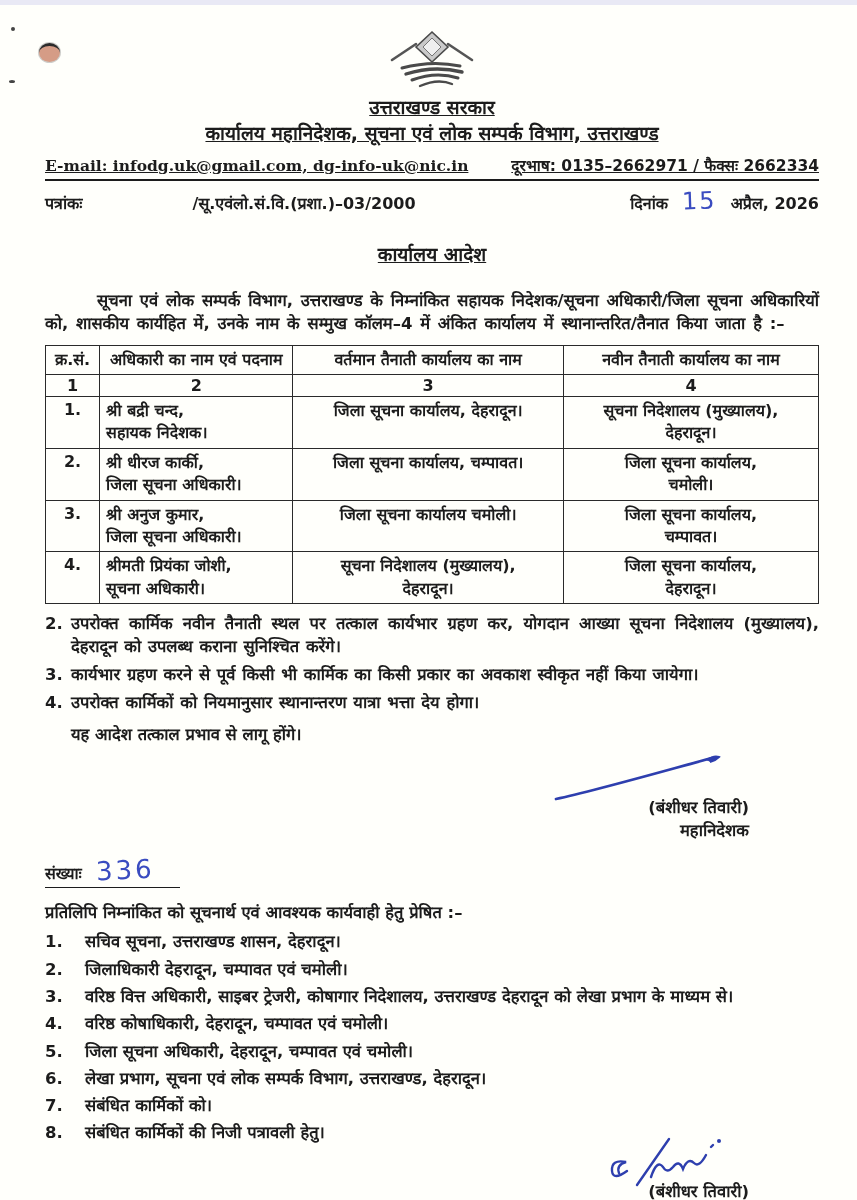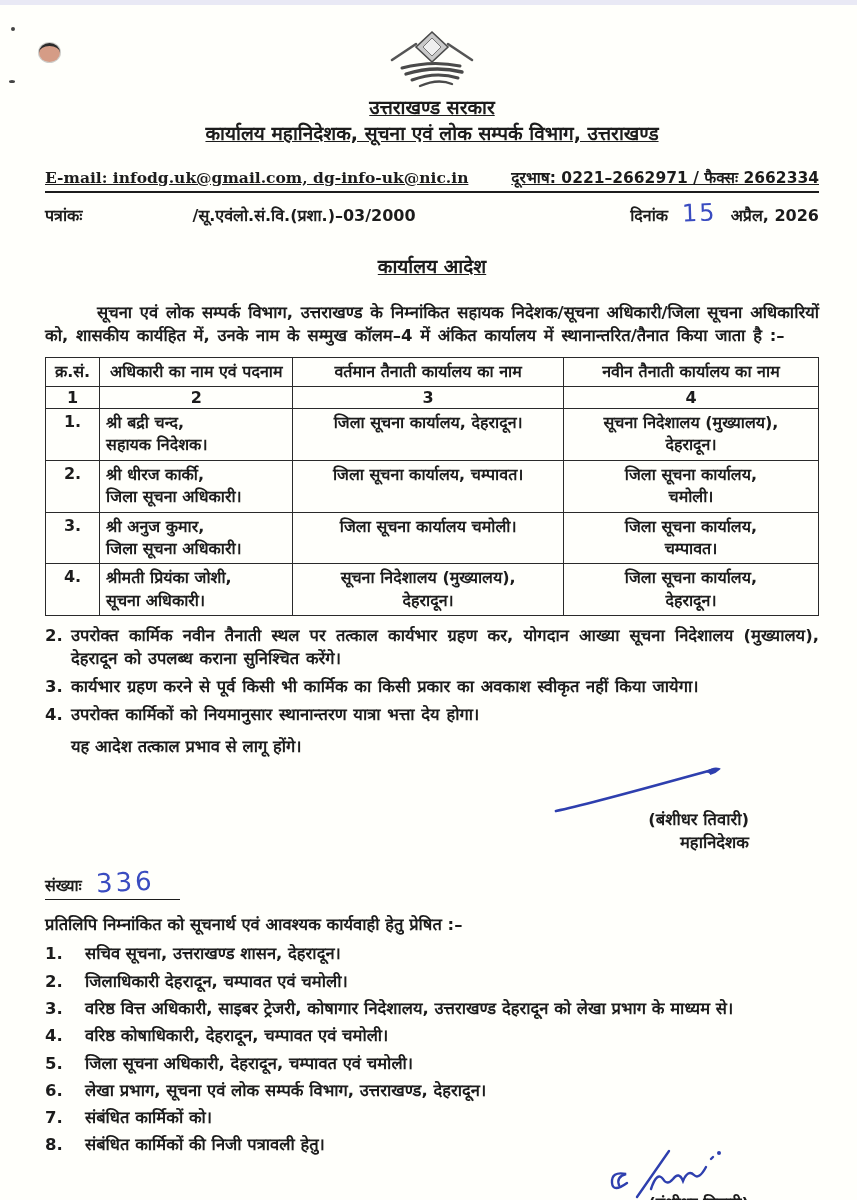--- a/index.html
+++ b/index.html
@@ -23,21 +23,21 @@
   .page { position:absolute; top:0; left:0; width:857px; height:1004px; padding:28px 38px 0 45px; }
 
   .emblem-wrap { text-align:center; margin-top:2px; }
   .header-center { text-align:center; line-height:1.25; }
   .gov-line { font-size:19px; font-weight:700; text-decoration:underline; }
   .office-line { font-size:19px; font-weight:700; text-decoration:underline; margin-top:2px; }
   .addr-line { font-size:17px; font-weight:700; margin-top:2px; }
 
   .contact-row {
     display:flex; justify-content:space-between; align-items:baseline;
-    margin-top:20px; padding-bottom:3px; border-bottom:2px solid #1c1c1c;
+    margin-top:8px; padding-bottom:3px; border-bottom:2px solid #1c1c1c;
     font-size:15.5px; font-weight:700;
   }
   .contact-email { text-decoration:underline; font-family:"DejaVu Serif", serif; }
   .contact-phone { text-decoration:underline; }
 
   .ref-row { display:flex; align-items:baseline; margin-top:6px; font-size:16px; font-weight:700; }
   .ref-label { }
   .ref-number { margin-left:110px; }
   .ref-date { margin-left:auto; margin-right:0; display:flex; align-items:baseline; gap:14px; }
   .hand-blue { color:#3a4cc0; font-weight:400; }
@@ -125,21 +125,21 @@
     </svg>
   </div>
 
   <div class="header-center">
     <div class="gov-line">उत्तराखण्ड सरकार</div>
     <div class="office-line">कार्यालय महानिदेशक, सूचना एवं लोक सम्पर्क विभाग, उत्तराखण्ड</div>
   </div>
 
   <div class="contact-row">
     <span class="contact-email">E-mail:  infodg.uk@gmail.com, dg-info-uk@nic.in</span>
-    <span class="contact-phone">दूरभाष: 0221–2662971 / फैक्सः 2662334</span>
+    <span class="contact-phone">दूरभाष: 0135–2662971 / फैक्सः 2662334</span>
   </div>
 
   <div class="ref-row">
     <span class="ref-label">पत्रांकः</span>
     <span class="ref-number">/सू.एवंलो.सं.वि.(प्रशा.)–03/2000</span>
     <span class="ref-date">
       <span>दिनांक</span>
       <span class="hand-blue date-day">15</span>
       <span>अप्रैल, 2026</span>
     </span>

